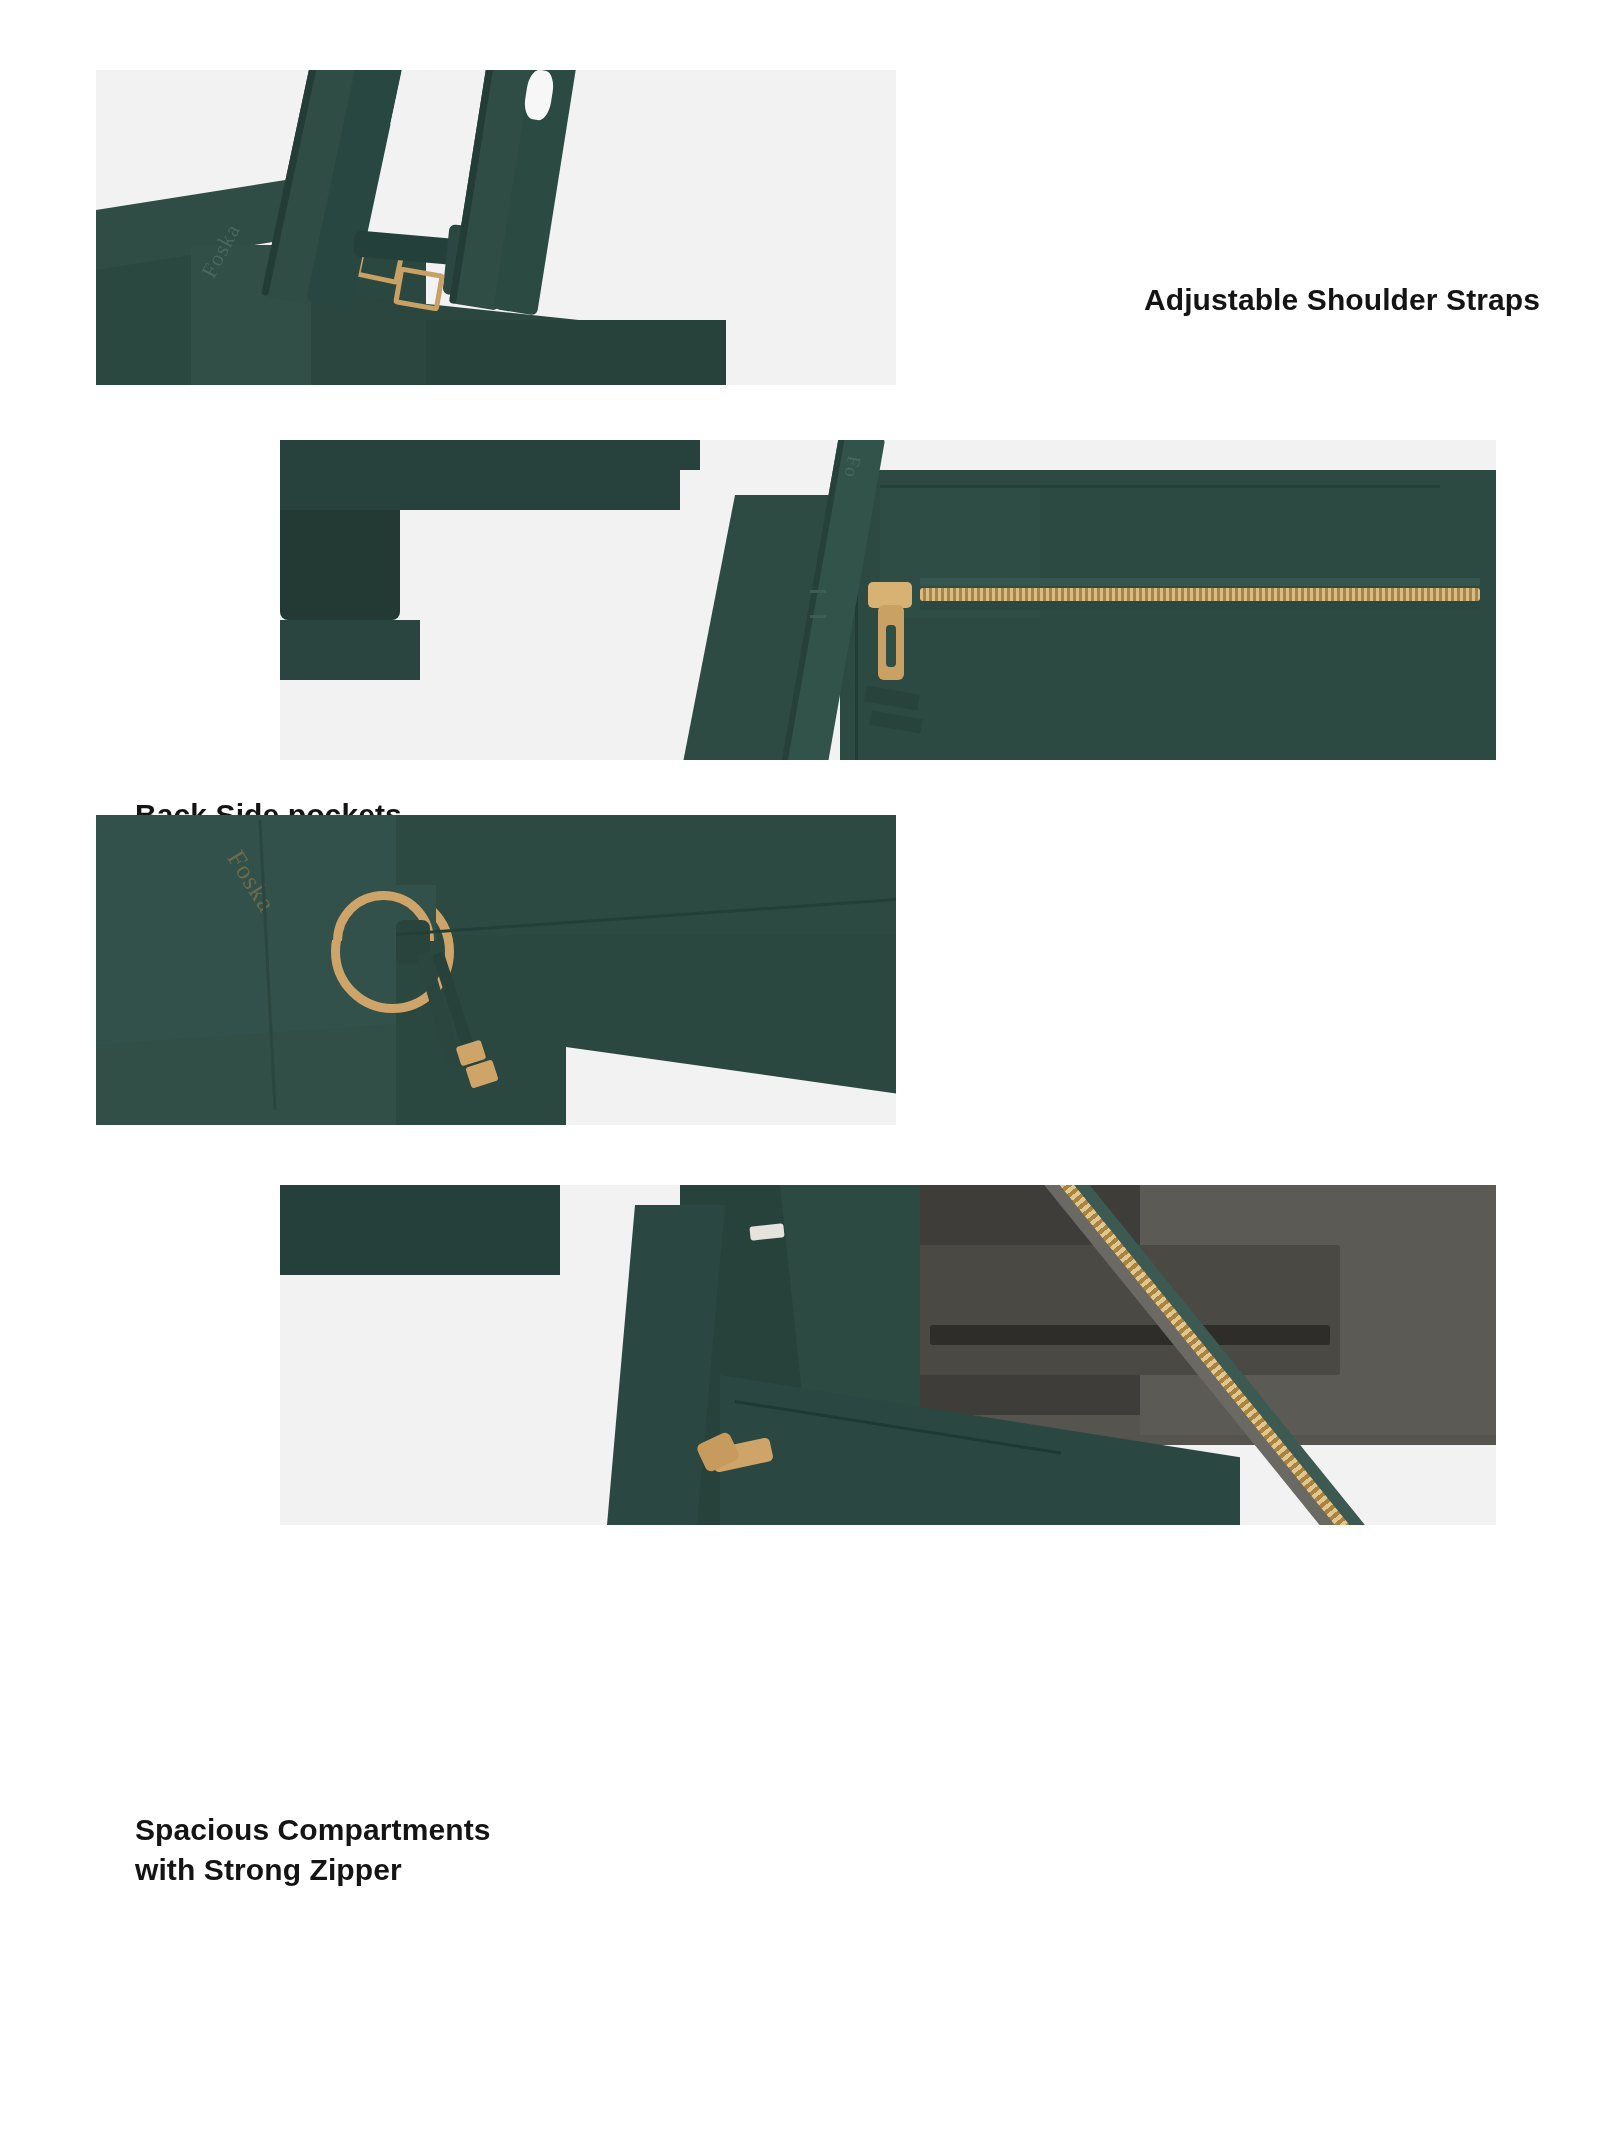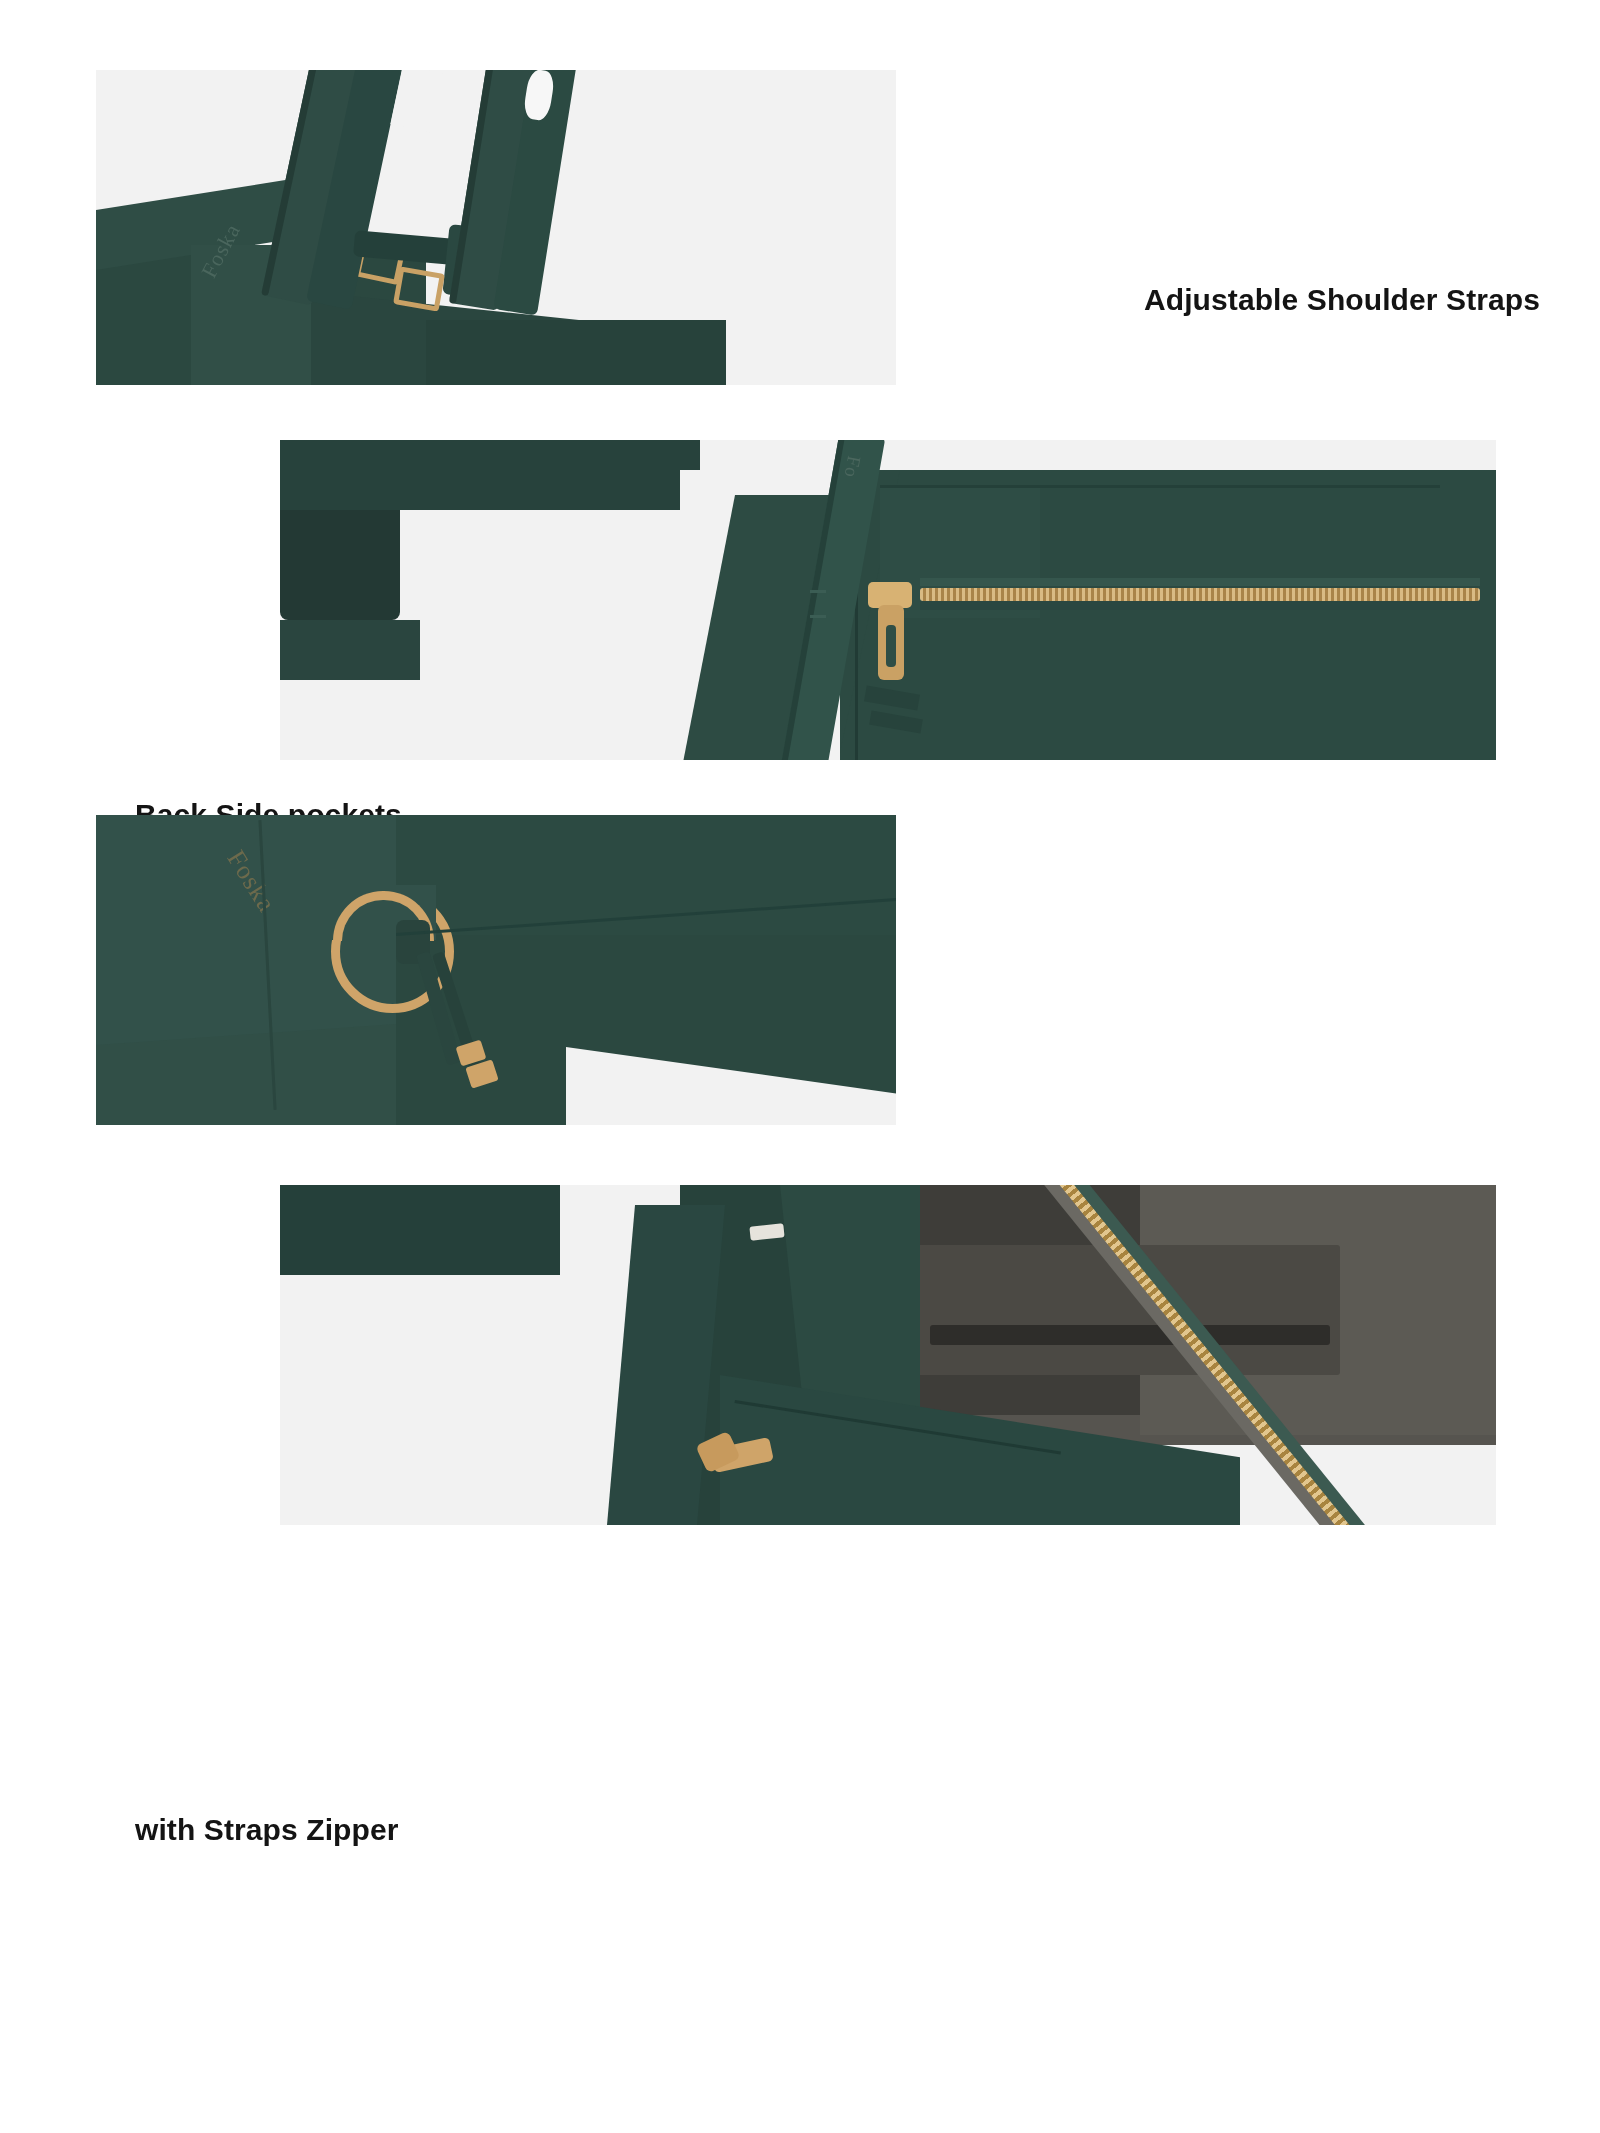--- a/index.html
+++ b/index.html
@@ -282,16 +282,19 @@
     <div style="position:absolute; left:778px; top:-20px; width:12px; height:480px; background:#3c5a51; transform:rotate(-39deg); transform-origin:top left;"></div>
 
     <div style="position:absolute; left:430px; top:258px; width:60px; height:24px; background:#cfa469; border-radius:5px; transform:rotate(-12deg); left:432px;"></div>
     <div style="position:absolute; left:420px; top:252px; width:36px; height:30px; background:#c79a5d; border-radius:6px; transform:rotate(-25deg);"></div>
 
     <div style="position:absolute; left:455px; top:215px; width:330px; height:3px; background:#1f3a34; transform:rotate(9deg); transform-origin:left top;"></div>
   </div>
 
   <div class="caption" style="left:135px; top:1810px; width:520px; text-align:left;">
     <span class="caption-line">
-      <span class="n">with Straps Zipper</span>
+      <span class="b">Spacious Compartments</span>
+    </span>
+    <span class="caption-line">
+      <span class="n">with Strong Zipper</span>
     </span>
   </div>
 </div>
 
 </body></html>

